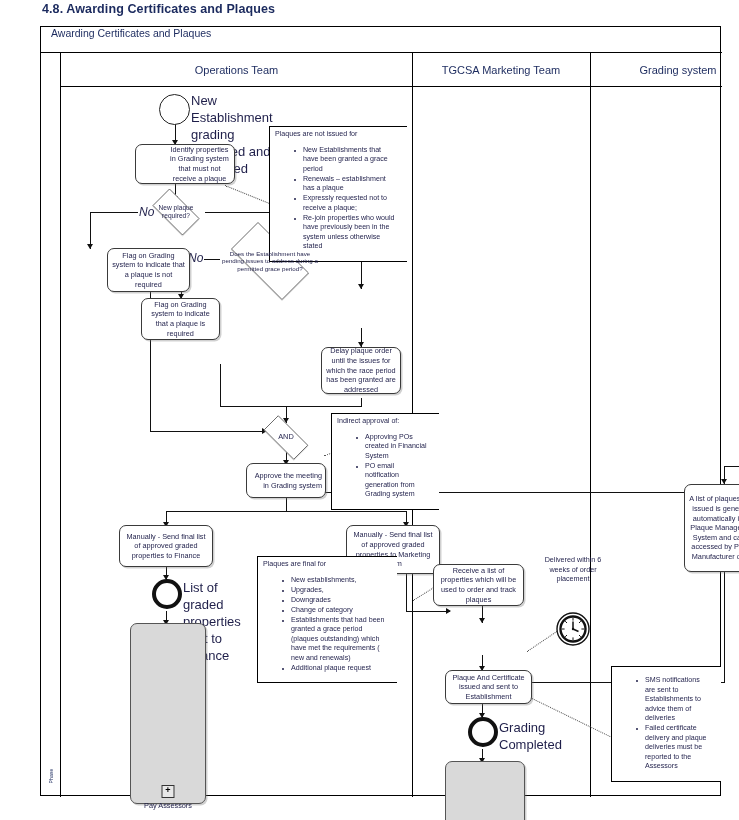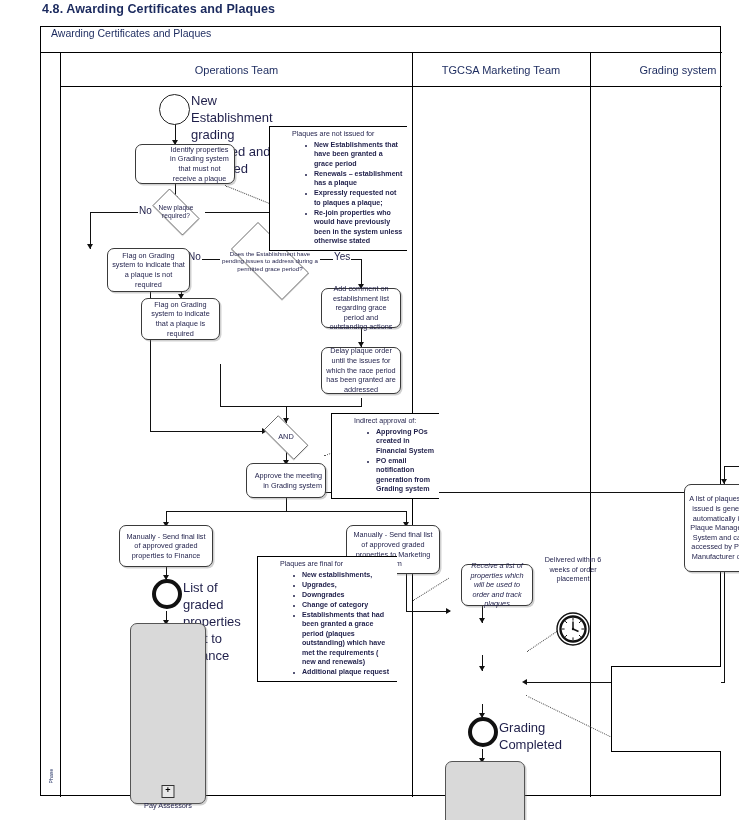--- a/index.html
+++ b/index.html
@@ -80,43 +80,43 @@
   .ev.start{border:1.6px solid #222;}
   .ev.end{border:4px solid #111;}
 
   .evlabel{
     position:absolute;font-size:13px;line-height:1.3;color:#1f1f4a;
   }
 
   .note{
     position:absolute;box-sizing:border-box;background:#fff;
     border-left:1.1px solid #000;border-top:1.1px solid #000;border-bottom:1.1px solid #000;
-    font-size:7.1px;line-height:1.34;color:#1f1f4a;padding:3px 4px 3px 22px;
+    font-size:7.1px;line-height:1.34;color:#1f1f4a;padding:3px 4px 3px 5px;
   }
   .note .nhead{display:block;margin-bottom:1px;}
-  .note ul{margin:0;padding-left:13px;list-style:none;font-weight:bold;}
+  .note ul{margin:6px;padding-left:13px;list-style:none;}
   .note li{position:relative;margin:0 0 .5px 0;padding-left:9px;}
   .note li:before{
     content:"";position:absolute;left:0;top:4px;
     width:2.4px;height:2.4px;background:#1f1f4a;border-radius:50%;
   }
 
   .timerlabel{position:absolute;font-size:7.2px;line-height:1.32;text-align:center;color:#1f1f4a;}
   .timer{position:absolute;width:34px;height:34px;}
 
   
   .ln{position:absolute;background:#111;}
   .lnh{height:1.2px;}
   .lnv{width:1.2px;}
   .arw{position:absolute;width:0;height:0;}
   .arw.d{border-left:3.4px solid transparent;border-right:3.4px solid transparent;border-top:5px solid #111;}
   .arw.r{border-top:3.4px solid transparent;border-bottom:3.4px solid transparent;border-left:5px solid #111;}
   .arw.l{border-top:3.4px solid transparent;border-bottom:3.4px solid transparent;border-right:5px solid #111;}
 
-  .flowlbl{position:absolute;font-size:10px;color:#1f1f4a;background:#fff;padding:0 1px;}
+  .flowlbl{position:absolute;font-size:12px;color:#1f1f4a;background:#fff;padding:0 1px;font-style:italic;}
 
   .dash{position:absolute;border-top:1.1px dotted #555;transform-origin:0 0;height:0;}
 </style>
 </head>
 <body>
 
 <div class="page-title">4.8. Awarding Certificates and Plaques</div>
 
 <div class="pool">
 
@@ -238,21 +238,20 @@
 
   <div class="node task" style="left:66px;top:221px;width:83px;height:44px;">Flag on Grading system to indicate that a plaque is not required</div>
 
   <div class="node gw" style="left:178px;top:207px;width:102px;height:54px;font-size:6.2px;">
     <span class="dia"></span>
     <span class="gtxt">Does the Establishment have pending issues to address during a permitted grace period?</span>
   </div>
 
   <div class="node task" style="left:100px;top:271px;width:79px;height:42px;">Flag on Grading system to indicate that a plaque is required</div>
 
-  <div class="node task" style="left:280px;top:261px;width:80px;height:40px;">Add comment on establishment list regarding grace period and outstanding actions</div>
 
   <div class="node task" style="left:280px;top:320px;width:80px;height:47px;">Delay plaque order until the issues for which the race period has been granted are addressed</div>
 
   <div class="node gw" style="left:215px;top:396px;width:60px;height:29px;font-size:7.4px;">
     <span class="dia"></span>
     <span class="gtxt">AND</span>
   </div>
 
   <div class="node task" style="left:205px;top:436px;width:80px;height:35px;text-align:right;">Approve the meeting in Grading system</div>
 
@@ -261,23 +260,24 @@
   <div class="node task" style="left:305px;top:498px;width:94px;height:49px;">Manually - Send final list of approved graded properties to Marketing Team</div>
 
   <div class="node ev end" style="left:111px;top:552px;width:30px;height:30px;"></div>
   <div class="evlabel" style="left:142px;top:553px;width:66px;">List of graded properties sent to Finance</div>
 
   <div class="node task sub" style="left:89px;top:596px;width:76px;height:52px;">
     <span>Pay Assessors</span>
     <span class="plus">+</span>
   </div>
 
-  <div class="node task" style="left:420px;top:537px;width:72px;height:42px;font-style:italic;">Receive a list of properties which will be used to order and track plaques</div>
-
-
+  <div class="node task" style="left:392px;top:537px;width:91px;height:42px;">Receive a list of properties which will be used to order and track plaques</div>
+
+
+  <div class="node task" style="left:404px;top:643px;width:87px;height:34px;">Plaque And Certificate issued and sent to Establishment</div>
 
   <div class="node ev end" style="left:427px;top:690px;width:30px;height:30px;"></div>
   <div class="evlabel" style="left:458px;top:693px;width:54px;">Grading Completed</div>
 
   <div class="node task sub" style="left:404px;top:734px;width:80px;height:48px;">
     
     
   </div>
 
   <div class="node task" style="left:643px;top:457px;width:80px;height:88px;">A list of plaques to be issued is generated automatically in the Plaque Management System and can be accessed by  Plaque Manufacturer online</div>
@@ -301,21 +301,21 @@
       <line x1="17" y1="17" x2="22.5" y2="19.5" stroke="#111" stroke-width="1.5"></line>
       <circle cx="17" cy="17" r="1.2" fill="#111"></circle>
     </svg>
   </div>
 
   <div class="note" style="left:228px;top:99px;width:138px;min-height:84px;">
     <span class="nhead">Plaques are not issued for</span>
     <ul>
       <li>New Establishments  that have been granted a grace period</li>
       <li>Renewals – establishment has a plaque</li>
-      <li>Expressly requested not to plaques a plaque;</li>
+      <li>Expressly requested not to receive a plaque;</li>
       <li>Re-join properties who would have previously been in the system unless otherwise stated</li>
     </ul>
   </div>
 
   <div class="note" style="left:290px;top:386px;width:108px;min-height:58px;">
     <span class="nhead">Indirect approval of:</span>
     <ul>
       <li>Approving POs created in Financial System</li>
       <li>PO email notification generation from Grading system</li>
     </ul>
@@ -328,16 +328,18 @@
       <li>Upgrades,</li>
       <li>Downgrades</li>
       <li>Change of category</li>
       <li>Establishments that had been granted a grace period (plaques outstanding) which have met the requirements ( new and renewals)</li>
       <li>Additional plaque request</li>
     </ul>
   </div>
 
   <div class="note" style="left:570px;top:639px;width:110px;min-height:86px;">
     <ul>
+      <li>SMS notifications are sent to Establishments to advice them of deliveries</li>
+      <li>Failed certificate delivery and plaque deliveries must be reported to the Assessors</li>
     </ul>
   </div>
 
 </div>
 
 </body></html>

